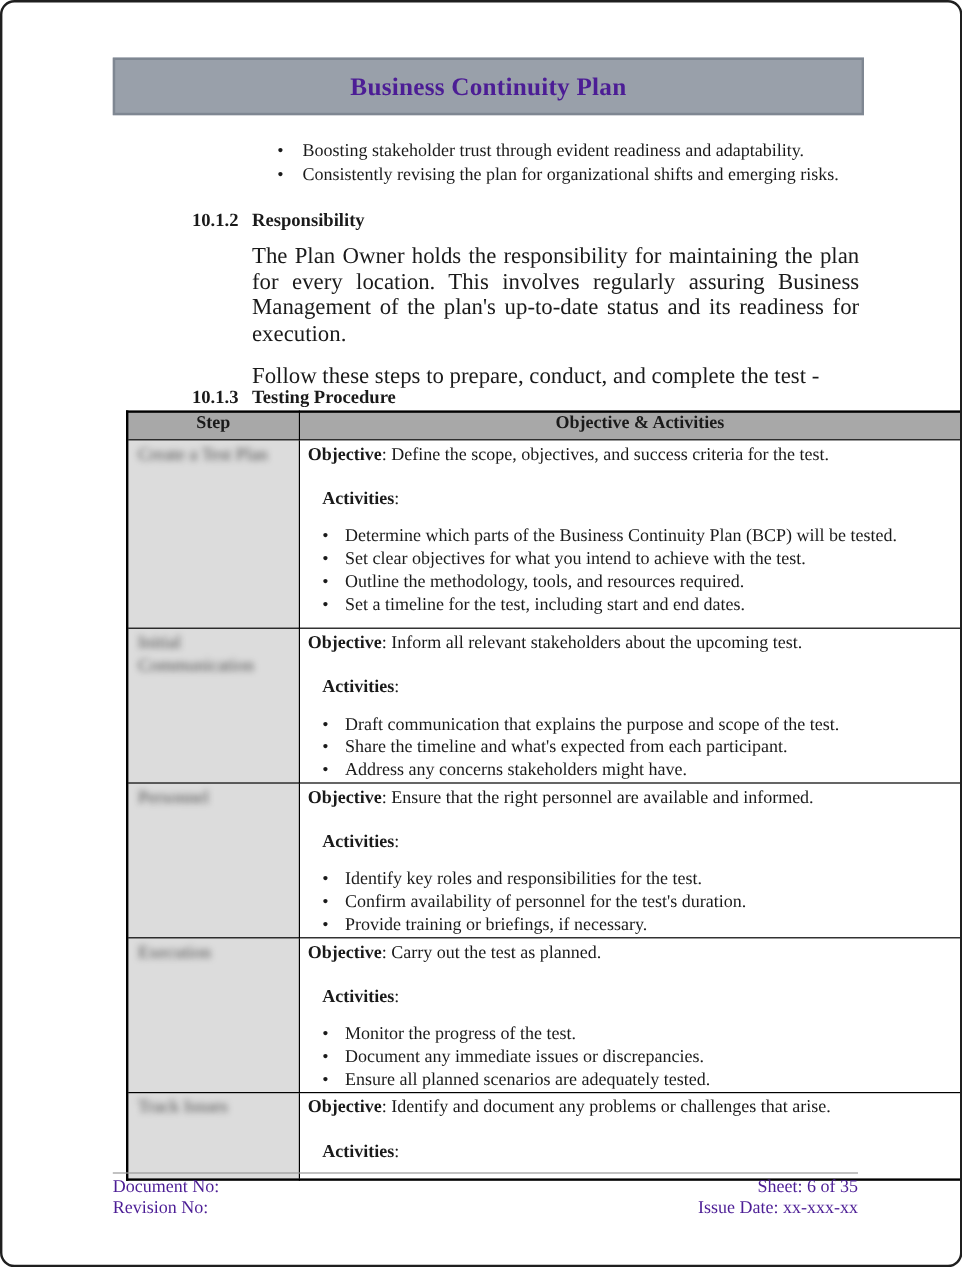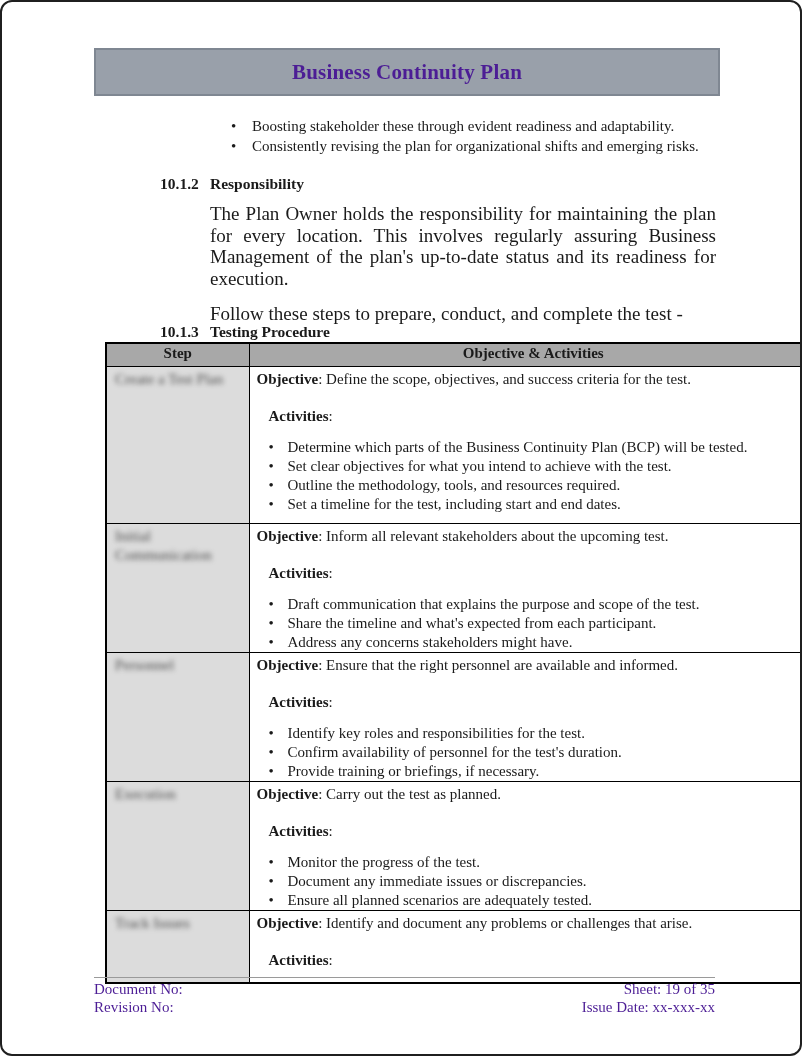--- a/index.html
+++ b/index.html
@@ -95,21 +95,21 @@
 </head>
 <body>
 
 <div class="page">
 
   <div class="banner">
     <span class="banner-title">Business Continuity Plan</span>
   </div>
 
   <ul class="intro-bullets">
-      <li>Boosting stakeholder these through evident readiness and adaptability.</li>
+      <li>Boosting stakeholder trust through evident readiness and adaptability.</li>
       <li>Consistently revising the plan for organizational shifts and emerging risks.</li>
     </ul>
 
   <div class="heading h1">
     <span class="num">10.1.2</span><span>Responsibility</span>
   </div>
   <p class="para p1">The Plan Owner holds the responsibility for maintaining the plan for every location. This involves regularly assuring Business Management of the plan's up-to-date status and its readiness for execution.</p>
 
   <div class="heading h2">
     <span class="num">10.1.3</span><span>Testing Procedure</span>
@@ -201,18 +201,18 @@
   </tbody>
     </table>
 
   <div class="footer-rule"></div>
   <div class="footer">
     <div class="footer-left">
       <div>Document No:</div>
       <div>Revision No:</div>
     </div>
     <div class="footer-right">
-      <div>Sheet: 19 of 35</div>
+      <div>Sheet: 6 of 35</div>
       <div>Issue Date: xx-xxx-xx</div>
     </div>
   </div>
 
 </div>
 
 </body></html>

